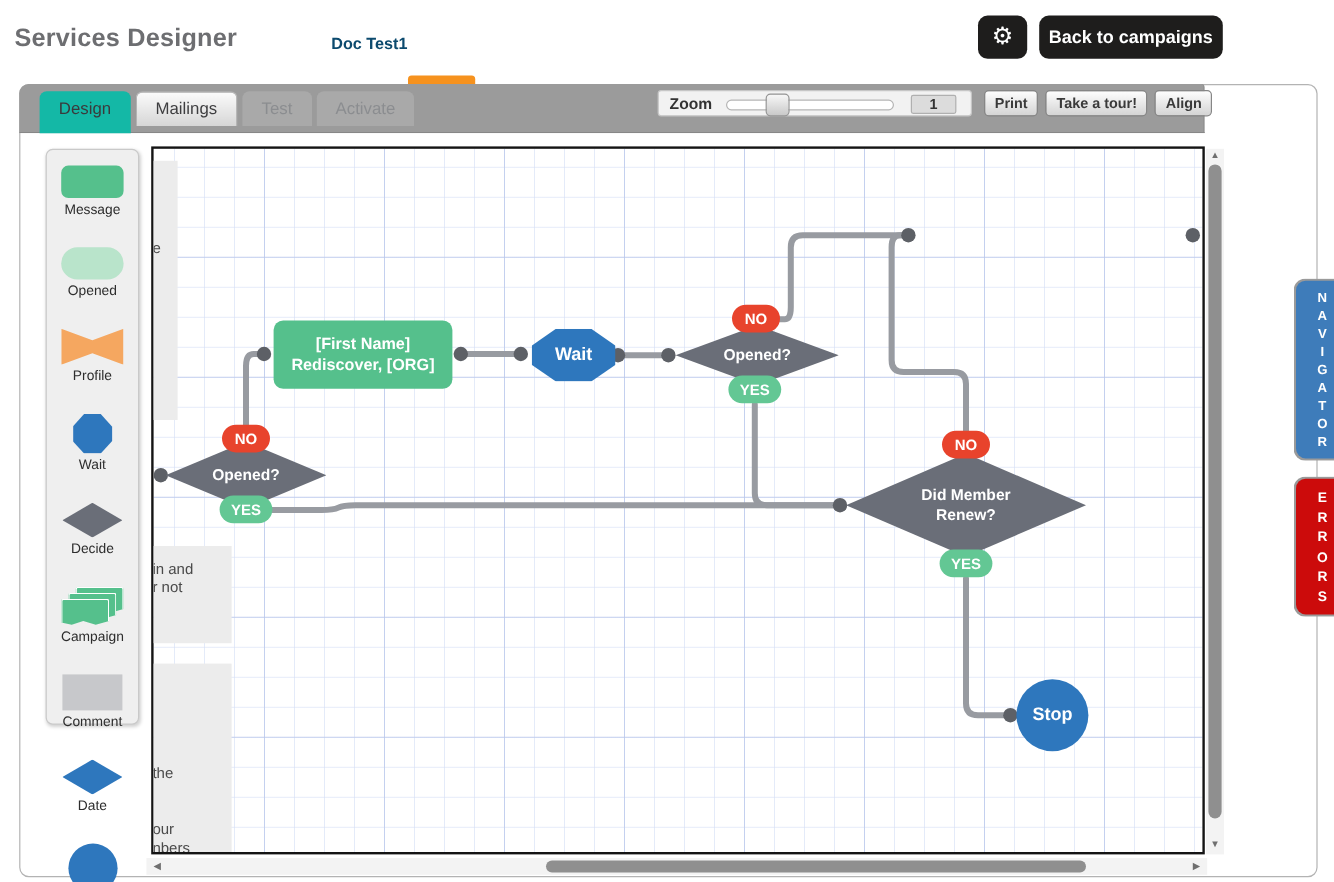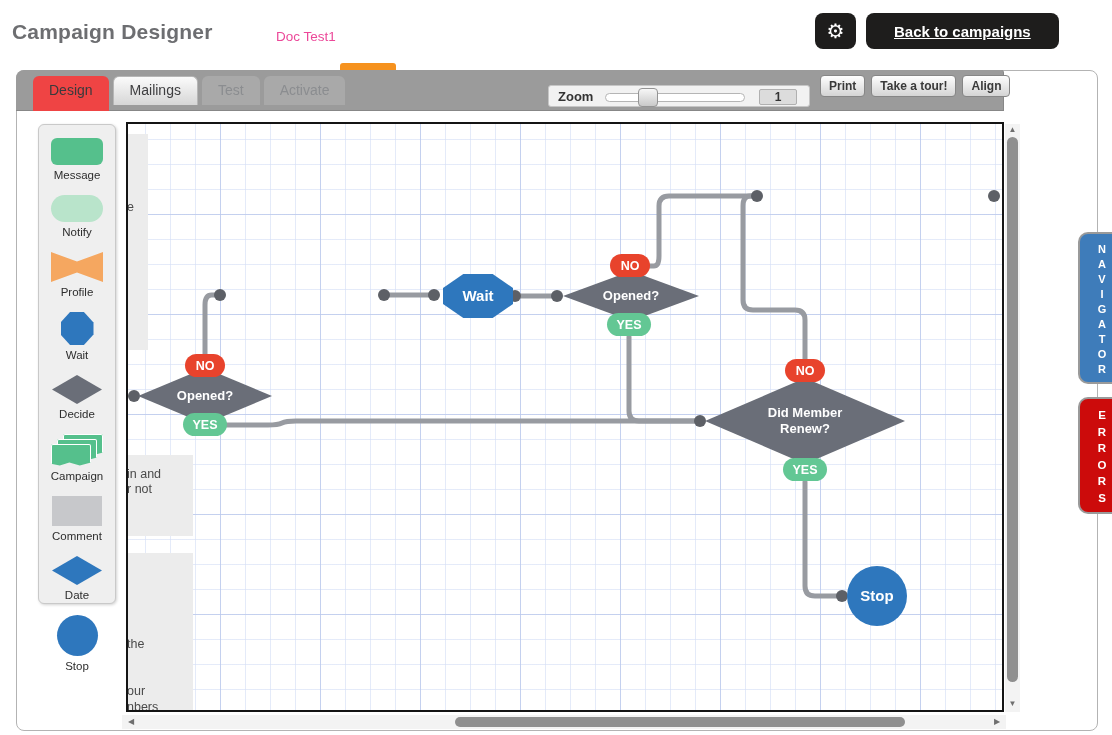--- a/index.html
+++ b/index.html
@@ -2,58 +2,58 @@
 <html><head>
 <meta charset="utf-8">
 <style>
   * { box-sizing: border-box; margin: 0; padding: 0; }
   html,body { width:1112px; height:735px; overflow:hidden; background:#fff;
               font-family:"Liberation Sans", sans-serif; }
 
   
   #app-header { position:absolute; left:0; top:0; width:1112px; height:64px; background:#fff; }
   #page-title { position:absolute; left:12px; top:20px; font-size:21px; font-weight:700; color:#6d6e71; letter-spacing:.2px; }
-  #doc-name   { position:absolute; left:232px; top:29px; font-size:13.5px; font-weight:400; color:#ec4899;padding-left:44px; }
+  #doc-name   { position:absolute; left:232px; top:29px; font-size:13.5px; font-weight:700; color:#0c4a6e;padding-left:44px; }
   #save-btn   { position:absolute; left:340px; top:15px; width:56px; height:38px; background:#f6921e; border:none;
                 border-radius:3px; color:#fff; font-weight:700; font-size:15px; cursor:pointer;margin-top:48px; }
   #settings-btn { position:absolute; left:815px; top:13px; width:41px; height:36px; background:#1e1d1c; border:none;
                 border-radius:8px; color:#fff; font-size:20px; line-height:34px; text-align:center; cursor:pointer; }
-  #back-btn   { position:absolute; left:866px; top:13px; height:36px; padding:0 28px; background:#1e1d1c; border:none;
-                border-radius:8px; color:#fff; font-weight:700; font-size:15px; cursor:pointer;text-decoration:underline; }
+  #back-btn   { position:absolute; left:866px; top:13px; height:36px; padding:0 8px; background:#1e1d1c; border:none;
+                border-radius:8px; color:#fff; font-weight:700; font-size:15px; cursor:pointer; }
 
   
   #main-panel { position:absolute; left:16px; top:70px; width:1082px; height:661px; background:#fff;
                 border:1px solid #b3b3b3; border-radius:8px; }
   #tab-strip  { position:absolute; left:16px; top:70px; width:988px; height:41px; background:#9b9b9b;
                 border-bottom:1px solid #878787; border-right:1px solid #878787; border-radius:8px 3px 0 0; }
   .tab { position:relative; display:inline-block; margin:6px 2px 0 2px; padding:0 16px; height:29px; line-height:29px;
          font-size:14px; border-radius:6px 6px 0 0; color:#3e3e40; vertical-align:top; cursor:pointer; }
-  .tab.active { background:#ef4444; height:35px; color:#3a3a3c; margin-left:17px; z-index:3; }
+  .tab.active { background:#14b8a6; height:35px; color:#3a3a3c; margin-left:17px; z-index:3; }
   .tab.normal { background:linear-gradient(#fbfbfb,#d6d6d6); border:1px solid #b6b6b6; border-bottom:none; line-height:27px; }
   .tab.disabled { background:#a9a9a9; color:#8b8d90; cursor:default; }
 
   
-  #zoom-group { position:absolute; left:548px; top:85px; width:262px; height:22px; background:#f2f2f2;
+  #zoom-group { position:absolute; left:548px; top:75px; width:262px; height:22px; background:#f2f2f2;
                 border:1px solid #c6c6c6; border-radius:3px; }
   #zoom-label { position:absolute; left:9px; top:3px; font-size:13px; font-weight:700; color:#333; }
   #zoom-track { position:absolute; left:56px; top:7px; width:140px; height:9px; background:#fff;
                 border:1px solid #b5b5b5; border-radius:5px; cursor:pointer; }
   #zoom-thumb { position:absolute; left:32px; top:-6px; width:20px; height:19px;
                 background:linear-gradient(#f7f7f7,#c9c9c9); border:1px solid #949494; border-radius:4px; cursor:pointer; }
   #zoom-value { position:absolute; left:210px; top:3px; width:38px; height:16px; background:#dcdcdc;
                 border:1px solid #b0b0b0; border-radius:2px; font-size:12px; font-weight:700; color:#333;
                 text-align:center; line-height:14px; }
   #toolbar-buttons { position:absolute; left:820px; top:75px; display:flex; gap:6px; }
   .tool-btn { height:22px; padding:0 8px; background:linear-gradient(#fefefe,#d4d4d4); border:1px solid #868686;
               border-radius:4px; font-size:12px; font-weight:700; color:#3a3a3a; line-height:20px; cursor:pointer; }
 
   
   #palette { position:absolute; left:38px; top:124px; width:78px; height:480px; background:#efefef;
              border:1px solid #c9c9c9; border-radius:6px; box-shadow:1px 1px 3px rgba(0,0,0,.18);
-             display:flex; flex-direction:column; align-items:center; gap:14px; padding-top:13px; }
+             display:flex; flex-direction:column; align-items:center; gap:25px; padding-top:13px; }
   .palette-item { display:flex; flex-direction:column; align-items:center; gap:4px; cursor:grab; }
   .palette-item span { font-size:11.5px; color:#2d2d2d; }
   .pi { flex:none; }
   .pi-rounded-rect { width:52px; height:27px; border-radius:6px; }
   .pi-pill { width:52px; height:27px; border-radius:14px; }
   .pi-bowtie { width:52px; height:30px; clip-path:polygon(0 0,50% 32%,100% 0,100% 100%,50% 68%,0 100%); }
   .pi-octagon { width:33px; height:33px; clip-path:polygon(29% 0,71% 0,100% 32%,100% 68%,71% 100%,29% 100%,0 68%,0 32%); }
   .pi-diamond { width:50px; height:29px; clip-path:polygon(50% 0,100% 50%,50% 100%,0 50%); }
   .pi-rect { width:50px; height:30px; }
   .pi-circle { width:41px; height:41px; border-radius:50%; }
@@ -105,21 +105,21 @@
               padding:8px 0 8px 6px; }
   #navigator-tab { top:232px; height:152px; background:#3e7cba; font-size:11px; }
   #navigator-tab div { line-height:15px; }
   #errors-tab { top:397px; height:117px; background:#cc0b0b; font-size:11.5px; }
   #errors-tab div { line-height:16.5px; }
 </style>
 </head>
 <body>
 
 <div id="app-header">
-  <div id="page-title">Campaign Designer</div>
+  <div id="page-title">Services Designer</div>
   <div id="doc-name">Doc Test1</div>
   <button id="save-btn">Save</button>
   <button id="settings-btn"><span>⚙</span></button>
   <button id="back-btn">Back to campaigns</button>
 </div>
 
 <div id="main-panel"></div>
 
 <div id="tab-strip">
   <div id="tab-bar"><div class="tab active">Design</div><div class="tab normal">Mailings</div><div class="tab disabled">Test</div><div class="tab disabled">Activate</div></div>
@@ -138,21 +138,21 @@
     <button class="tool-btn">Align</button>
   </div>
 
 <div id="palette">
     <div class="palette-item">
       <div class="pi pi-rounded-rect" style="background: rgb(85, 192, 140);"></div>
       <span>Message</span>
     </div>
     <div class="palette-item">
       <div class="pi pi-pill" style="background: rgb(185, 228, 203);"></div>
-      <span>Notify</span>
+      <span>Opened</span>
     </div>
     <div class="palette-item">
       <div class="pi pi-bowtie" style="background: rgb(245, 167, 96);"></div>
       <span>Profile</span>
     </div>
     <div class="palette-item">
       <div class="pi pi-octagon" style="background: rgb(46, 119, 189);"></div>
       <span>Wait</span>
     </div>
     <div class="palette-item">
@@ -198,20 +198,23 @@
       <circle cx="429" cy="172" r="6" fill="#5d6066"></circle>
       <circle cx="629" cy="72" r="6" fill="#5d6066"></circle>
       <circle cx="866" cy="72" r="6" fill="#5d6066"></circle>
       <circle cx="6" cy="272" r="6" fill="#5d6066"></circle>
       <circle cx="572" cy="297" r="6" fill="#5d6066"></circle>
       <circle cx="714" cy="472" r="6" fill="#5d6066"></circle>
     </svg>
     <div class="node node-comment" style="left: -4px; top: 10px; width: 24px; height: 216px;">
       <div class="comment-line" style="top: 66px;">e</div>
     </div>
+    <div class="node node-rect" style="left: 100px; top: 143px; width: 149px; height: 57px; background: rgb(85, 192, 140);">
+      <span>[First Name] Rediscover, [ORG]</span>
+    </div>
     <div class="node node-octagon" style="left: 315px; top: 150px; width: 70px; height: 44px; background: rgb(46, 119, 189);">
       <span>Wait</span>
     </div>
     <div class="node node-diamond" style="left: 435px; top: 147px; width: 136px; height: 50px; background: rgb(106, 110, 120);">
       <i>Opened?</i>
     </div>
     <div class="node node-diamond" style="left: 10px; top: 244px; width: 134px; height: 56px; background: rgb(106, 110, 120);">
       <i>Opened?</i>
     </div>
     <div class="node node-diamond" style="left: 577px; top: 254px; width: 200px; height: 86px; background: rgb(106, 110, 120);">

